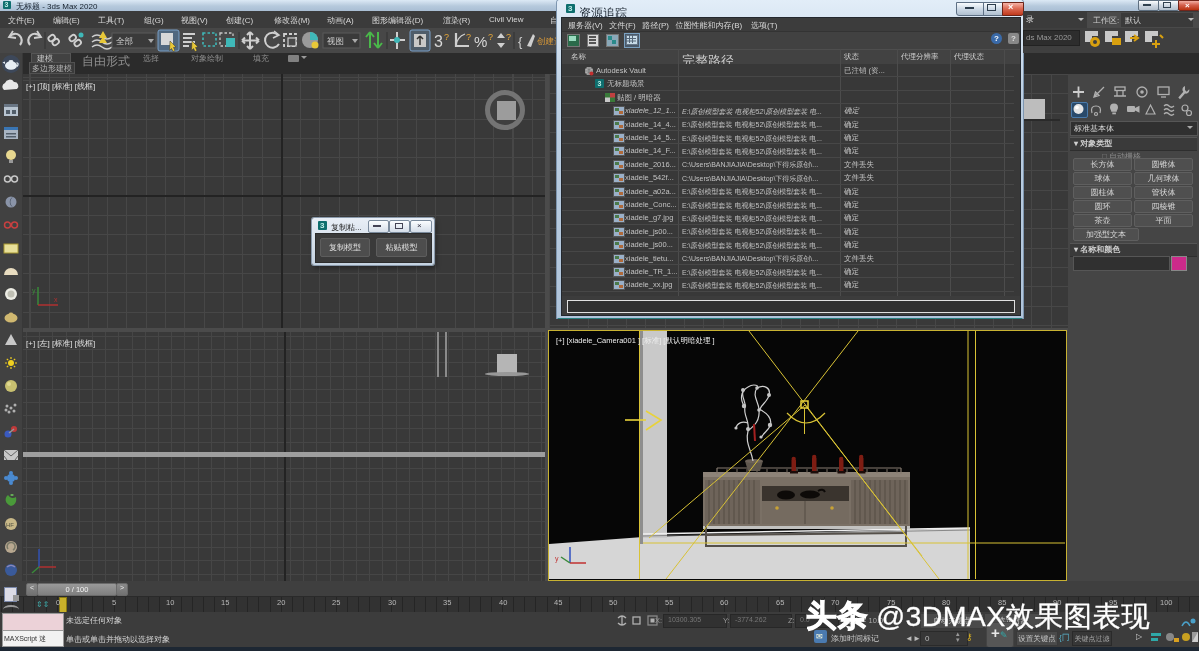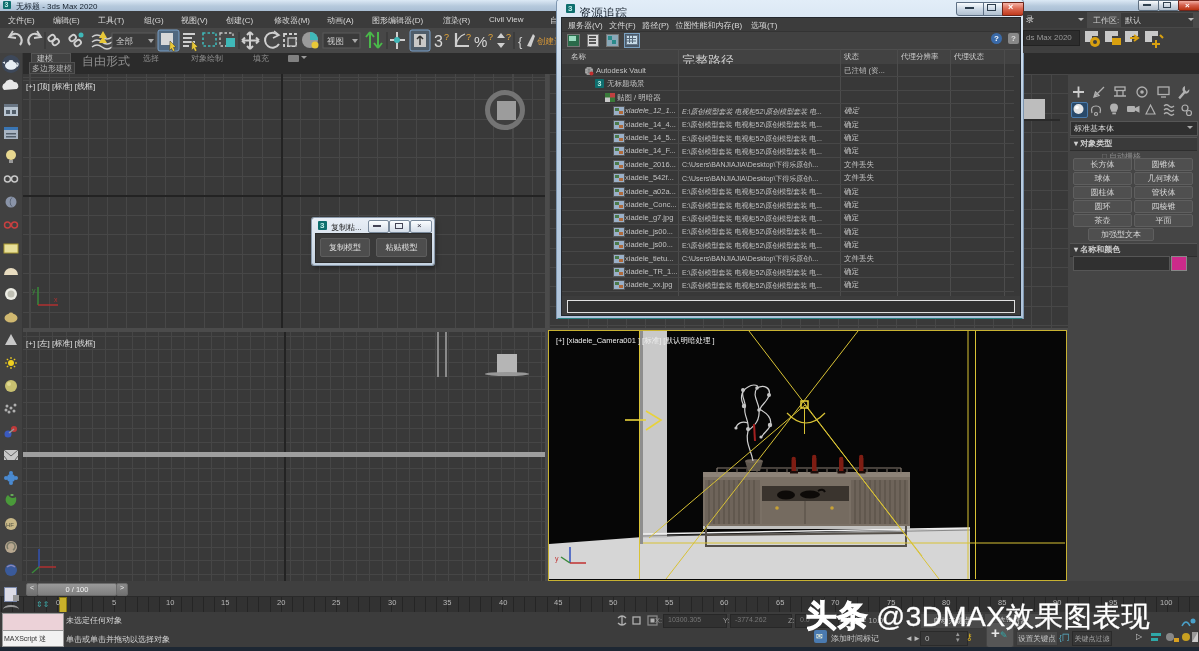--- a/index.html
+++ b/index.html
@@ -509,21 +509,21 @@
   <div class="ob" style="left:5px;top:0;">长方体</div>
         <div class="ob" style="left:66px;top:0;">圆锥体</div>
   <div class="ob" style="left:5px;top:14px;">球体</div>
         <div class="ob" style="left:66px;top:14px;">几何球体</div>
   <div class="ob" style="left:5px;top:28px;">圆柱体</div>
         <div class="ob" style="left:66px;top:28px;">管状体</div>
   <div class="ob" style="left:5px;top:42px;">圆环</div>
         <div class="ob" style="left:66px;top:42px;">四棱锥</div>
   <div class="ob" style="left:5px;top:56px;">茶壶</div>
         <div class="ob" style="left:66px;top:56px;">平面</div>
-  <div class="ob" style="left:5px;top:70px;width:64px;margin-left:15px;">加强型文本</div>
+  <div class="ob" style="left:5px;top:70px;width:64px;">加强型文本</div>
  </div>
 
  <div class="abs" style="left:2px;top:169px;width:127px;height:12px;background:#3a3a3a;border-top:1px solid #555;border-bottom:1px solid #2e2e2e;"></div>
  <div class="abs" style="left:6px;top:170px;font-size:8px;color:#cfcfcf;font-weight:bold;">▾ 名称和颜色</div>
  <div class="abs" style="left:5px;top:182px;width:95px;height:13px;background:#303030;border:1px solid #565656;"></div>
  <div class="abs" style="left:103px;top:182px;width:14px;height:13px;background:#cc2a8a;border:1px solid #888;"></div>
 </div>
 <div class="abs" id="objbtns2" style="left:1068px;top:162px;"></div>
 
 <div class="abs" style="left:0;top:581px;width:1199px;height:15px;background:#3f3f3f;"></div>

